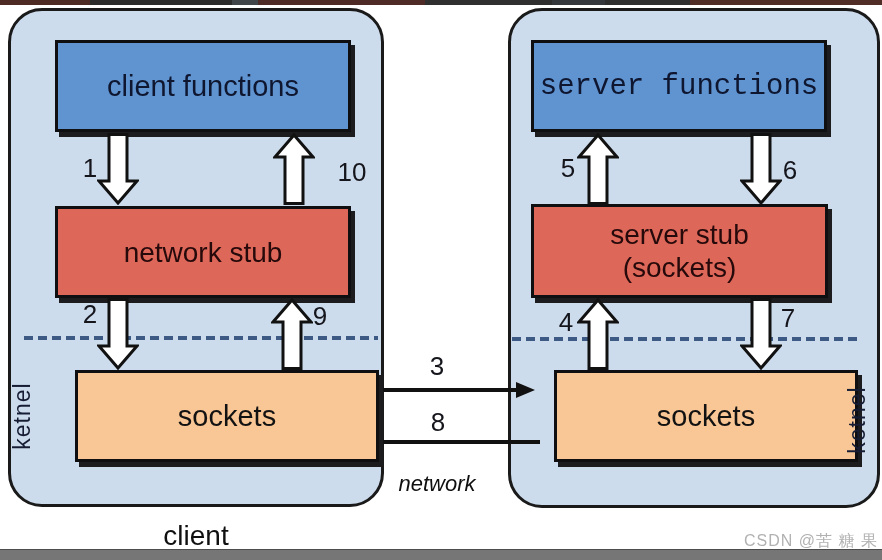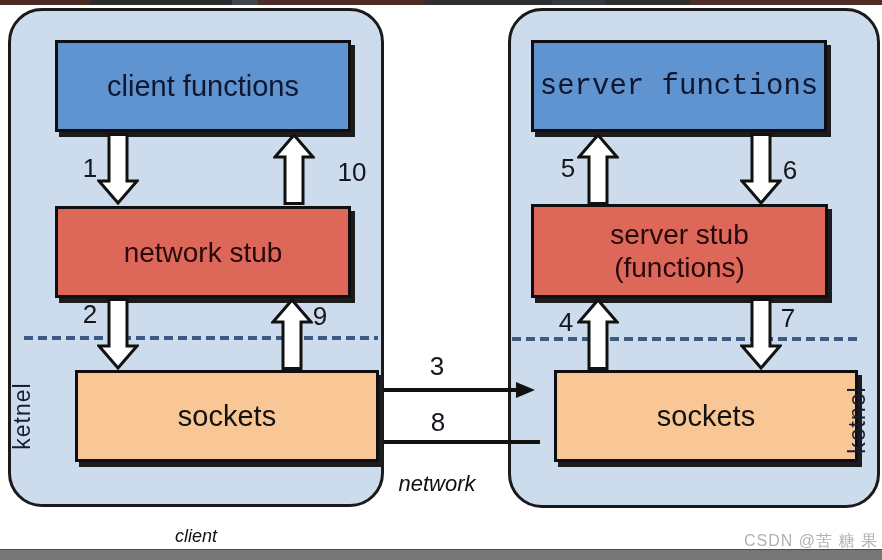--- a/index.html
+++ b/index.html
@@ -52,21 +52,21 @@
   .numlabel{
     position:absolute;transform:translate(-50%,-50%);
     font-size:26px;color:#15151c;white-space:nowrap;
   }
   .kernel-label{
     position:absolute;transform:translate(-50%,-50%) rotate(-90deg);
     font-size:23px;color:#161c33;letter-spacing:1px;white-space:nowrap;
   }
   .caption{
     position:absolute;transform:translate(-50%,-50%);
-    font-size:18px;color:#101010;white-space:nowrap;font-style:italic;
+    font-size:28px;color:#101010;white-space:nowrap;
   }
   #network-label{
     position:absolute;transform:translate(-50%,-50%);
     font-size:22px;font-style:italic;color:#101010;white-space:nowrap;margin-top:10px;
   }
   #watermark{
     position:absolute;left:744px;top:531px;
     font-size:16px;color:#b1b1b1;letter-spacing:1px;white-space:nowrap;
   }
 </style>
@@ -99,21 +99,21 @@
     <span>network stub</span>
   </div>
   <div class="box box-peach" id="c-sock">
     <span>sockets</span>
   </div>
   <div class="box box-blue" id="s-func">
     <span>server functions</span>
   </div>
   <div class="box box-red" id="s-stub">
     <span>server stub</span>
-    <span>(functions)</span>
+    <span>(sockets)</span>
   </div>
   <div class="box box-peach" id="s-sock">
     <span>sockets</span>
   </div>
 
   <svg class="blockarrow" style="left:97px;top:133px;" viewBox="0 0 42 72">
     <polygon points="12,1.5 30,1.5 30,48 40,48 21,70 2,48 12,48" fill="#ffffff" stroke="#111111" stroke-width="3"></polygon>
   </svg>
   <svg class="blockarrow up" style="left:273px;top:133px;" viewBox="0 0 42 72">
     <polygon points="12,1.5 30,1.5 30,48 40,48 21,70 2,48 12,48" fill="#ffffff" stroke="#111111" stroke-width="3"></polygon>

